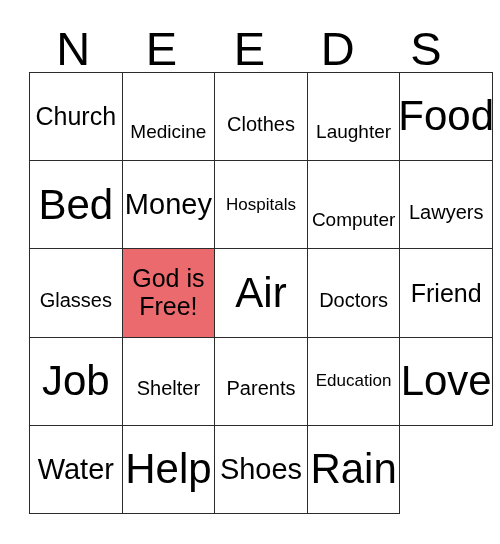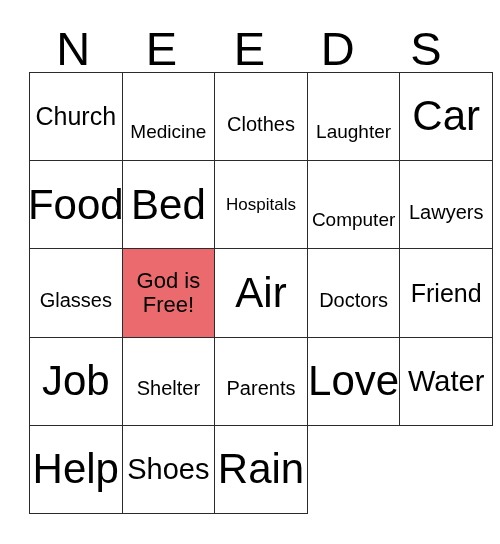--- a/index.html
+++ b/index.html
@@ -87,21 +87,21 @@
   }
 
   
   .len-3 .cell-text { font-size: 42px; }
   .len-4 .cell-text { font-size: 42px; }
   .len-5 .cell-text { font-size: 29px; }
   .len-6 .cell-text { font-size: 25px; }
   .len-7 .cell-text { font-size: 20px; margin-top: 15px; }
   .len-8 .cell-text { font-size: 19px; margin-top: 31px; }
   .len-9 .cell-text { font-size: 17px; }
-  .free .cell-text { font-size: 22px; }
+  .free .cell-text { font-size: 25px; }
 </style>
 </head>
 <body>
 
 <div id="bingo-card">
 
   <div id="header-row">
     <div class="header-letter">N</div>
     <div class="header-letter">E</div>
     <div class="header-letter">E</div>
@@ -116,29 +116,29 @@
       </div>
     <div class="cell len-8">
         <span class="cell-text">Medicine</span>
       </div>
     <div class="cell len-7">
         <span class="cell-text">Clothes</span>
       </div>
     <div class="cell len-8">
         <span class="cell-text">Laughter</span>
       </div>
-    <div class="cell len-3">
-        <span class="cell-text">Car</span>
-      </div>
 
     <div class="cell len-4">
         <span class="cell-text">Food</span>
       </div>
     <div class="cell len-3">
         <span class="cell-text">Bed</span>
+      </div>
+    <div class="cell len-5">
+        <span class="cell-text">Money</span>
       </div>
     <div class="cell len-9">
         <span class="cell-text">Hospitals</span>
       </div>
     <div class="cell len-8">
         <span class="cell-text">Computer</span>
       </div>
 
     <div class="cell len-7">
         <span class="cell-text">Lawyers</span>
@@ -161,20 +161,23 @@
       </div>
     <div class="cell len-3">
         <span class="cell-text">Job</span>
       </div>
     <div class="cell len-7">
         <span class="cell-text">Shelter</span>
       </div>
     <div class="cell len-7">
         <span class="cell-text">Parents</span>
       </div>
+    <div class="cell len-9">
+        <span class="cell-text">Education</span>
+      </div>
 
     <div class="cell len-4">
         <span class="cell-text">Love</span>
       </div>
     <div class="cell len-5">
         <span class="cell-text">Water</span>
       </div>
     <div class="cell len-4">
         <span class="cell-text">Help</span>
       </div>

